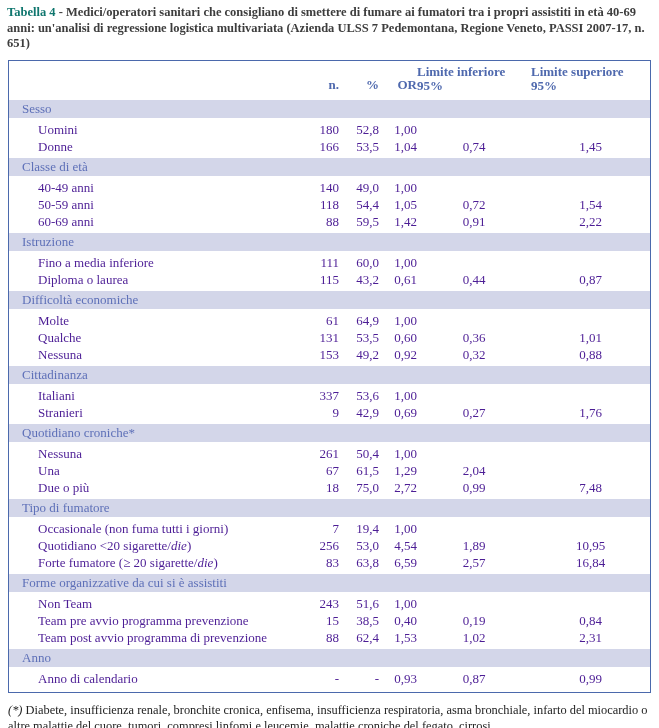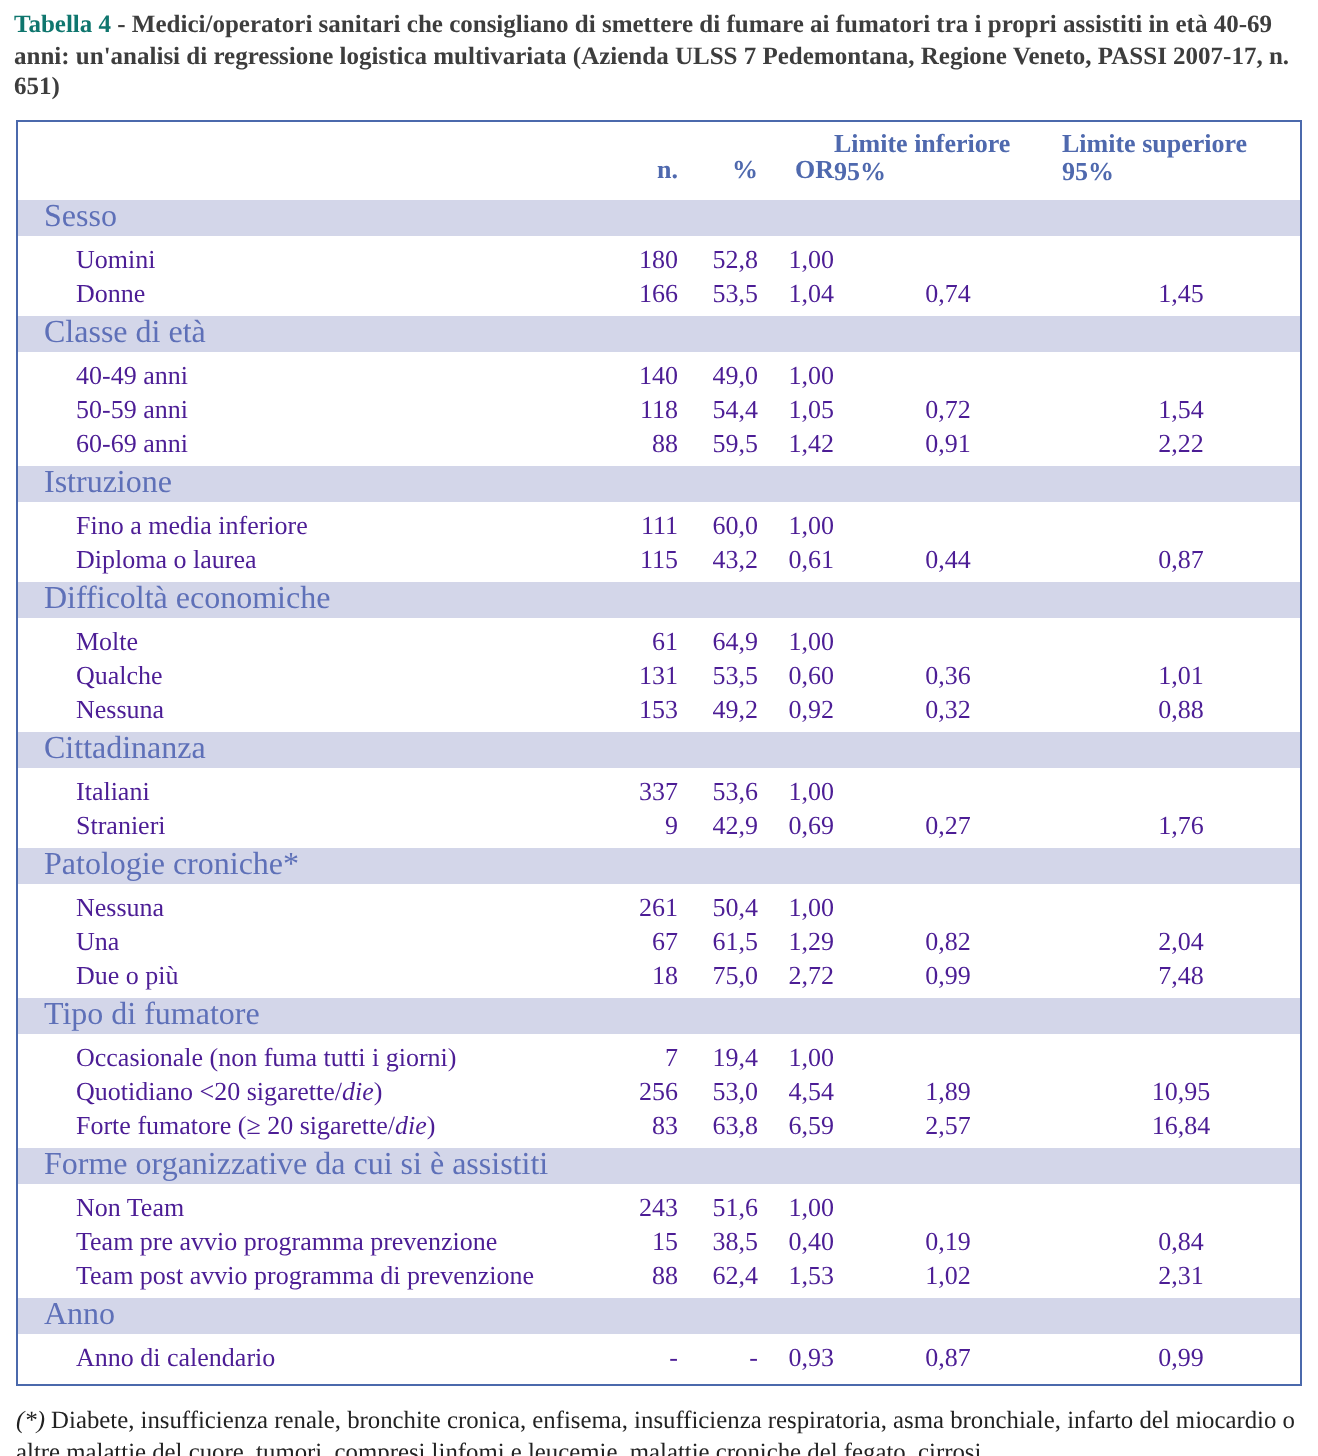--- a/index.html
+++ b/index.html
@@ -25,21 +25,21 @@
   }
   .thead{
     padding:4px 0 3px 0;
     color:#4f69ae;font-weight:bold;font-size:13px;line-height:14.5px;
   }
   .thead .hc{text-align:right;padding-bottom:1px;}
   .thead .hc2{text-align:left;}
   .band{
     height:18px;line-height:18px;margin:3px 0 3px 0;
     background:#d3d6e9;color:#5e70b8;
-    font-size:16px;padding-left:13px;
+    font-size:13px;padding-left:13px;
   }
   .row{line-height:17px;font-size:13px;color:#4c1d95;}
   .cell-label{padding-left:29px;white-space:nowrap;overflow:hidden;}
   .num{text-align:right;}
   .ci{text-align:center;}
   .it{font-style:italic;}
   .footnote{
     margin:9px 8px 0 8px;
     font-size:12.4px;line-height:16px;color:#222222;
   }
@@ -170,35 +170,34 @@
         <div class="grid row">
           <div class="cell-label">Stranieri</div>
           <div class="num">9</div>
           <div class="num">42,9</div>
           <div class="num">0,69</div>
           <div class="ci">0,27</div>
           <div class="ci">1,76</div>
         </div>
       </div>
       <div class="section">
-        <div class="band">Patologie croniche*</div>
+        <div class="band">Quotidiano croniche*</div>
         <div class="grid row">
           <div class="cell-label">Nessuna</div>
           <div class="num">261</div>
           <div class="num">50,4</div>
           <div class="num">1,00</div>
           <div class="ci"></div>
           <div class="ci"></div>
         </div>
         <div class="grid row">
           <div class="cell-label">Una</div>
           <div class="num">67</div>
           <div class="num">61,5</div>
           <div class="num">1,29</div>
-          <div class="ci">0,82</div>
           <div class="ci">2,04</div>
         </div>
         <div class="grid row">
           <div class="cell-label">Due o più</div>
           <div class="num">18</div>
           <div class="num">75,0</div>
           <div class="num">2,72</div>
           <div class="ci">0,99</div>
           <div class="ci">7,48</div>
         </div>

